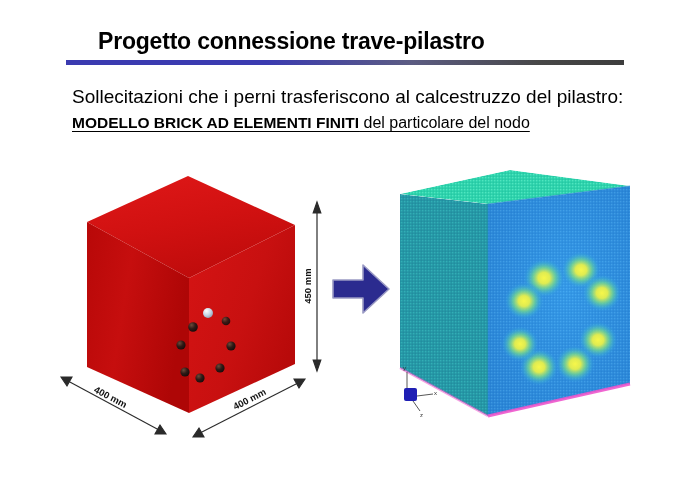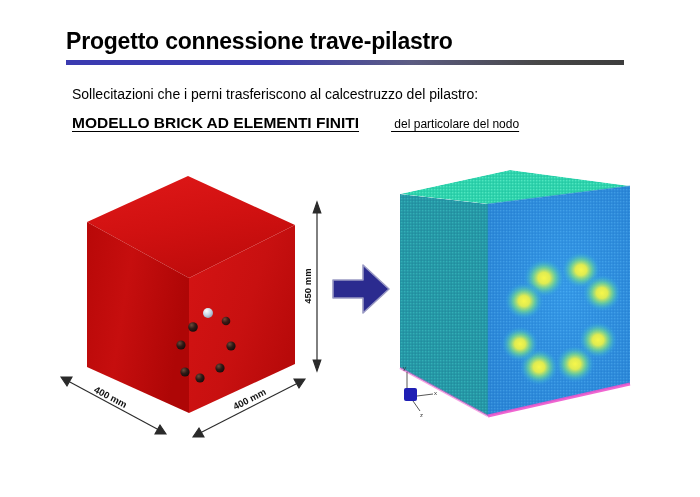--- a/index.html
+++ b/index.html
@@ -25,49 +25,50 @@
     top: 26px;
     width: 560px;
   }
   .slide-title {
     font-size: 23px;
     font-weight: bold;
     color: #000000;
     letter-spacing: -0.2px;
     white-space: nowrap;
     line-height: 30px;
+    margin-left: 32px;
   }
   .title-rule {
     margin-top: 4px;
     height: 5px;
     width: 558px;
     background: linear-gradient(to right, #3b3bb0 0%, #3b3bb0 36%, #5c5c82 62%, #474747 85%, #3d3d3d 100%);
   }
 
   
   .sub-line-1 {
     position: absolute;
     left: 72px;
     top: 86px;
-    font-size: 14px;
+    font-size: 19px;
     color: #000000;
     white-space: nowrap;
   }
   .sub-line-2 {
     position: absolute;
     left: 72px;
     top: 114px;
     font-size: 14.5px;
     color: #000000;
     white-space: nowrap;
     text-decoration: underline;
     text-underline-offset: 3px;
   }
   .sub-line-2 .caps { font-size: 15.5px; font-weight: bold; }
-  .sub-line-2 .rest { font-size: 12px; padding-left: 32px; }
+  .sub-line-2 .rest { font-size: 16px; }
 
   
   .cube-figure {
     position: absolute;
     left: 55px;
     top: 168px;
     width: 290px;
     height: 300px;
   }
   .cube-svg { display: block; }

